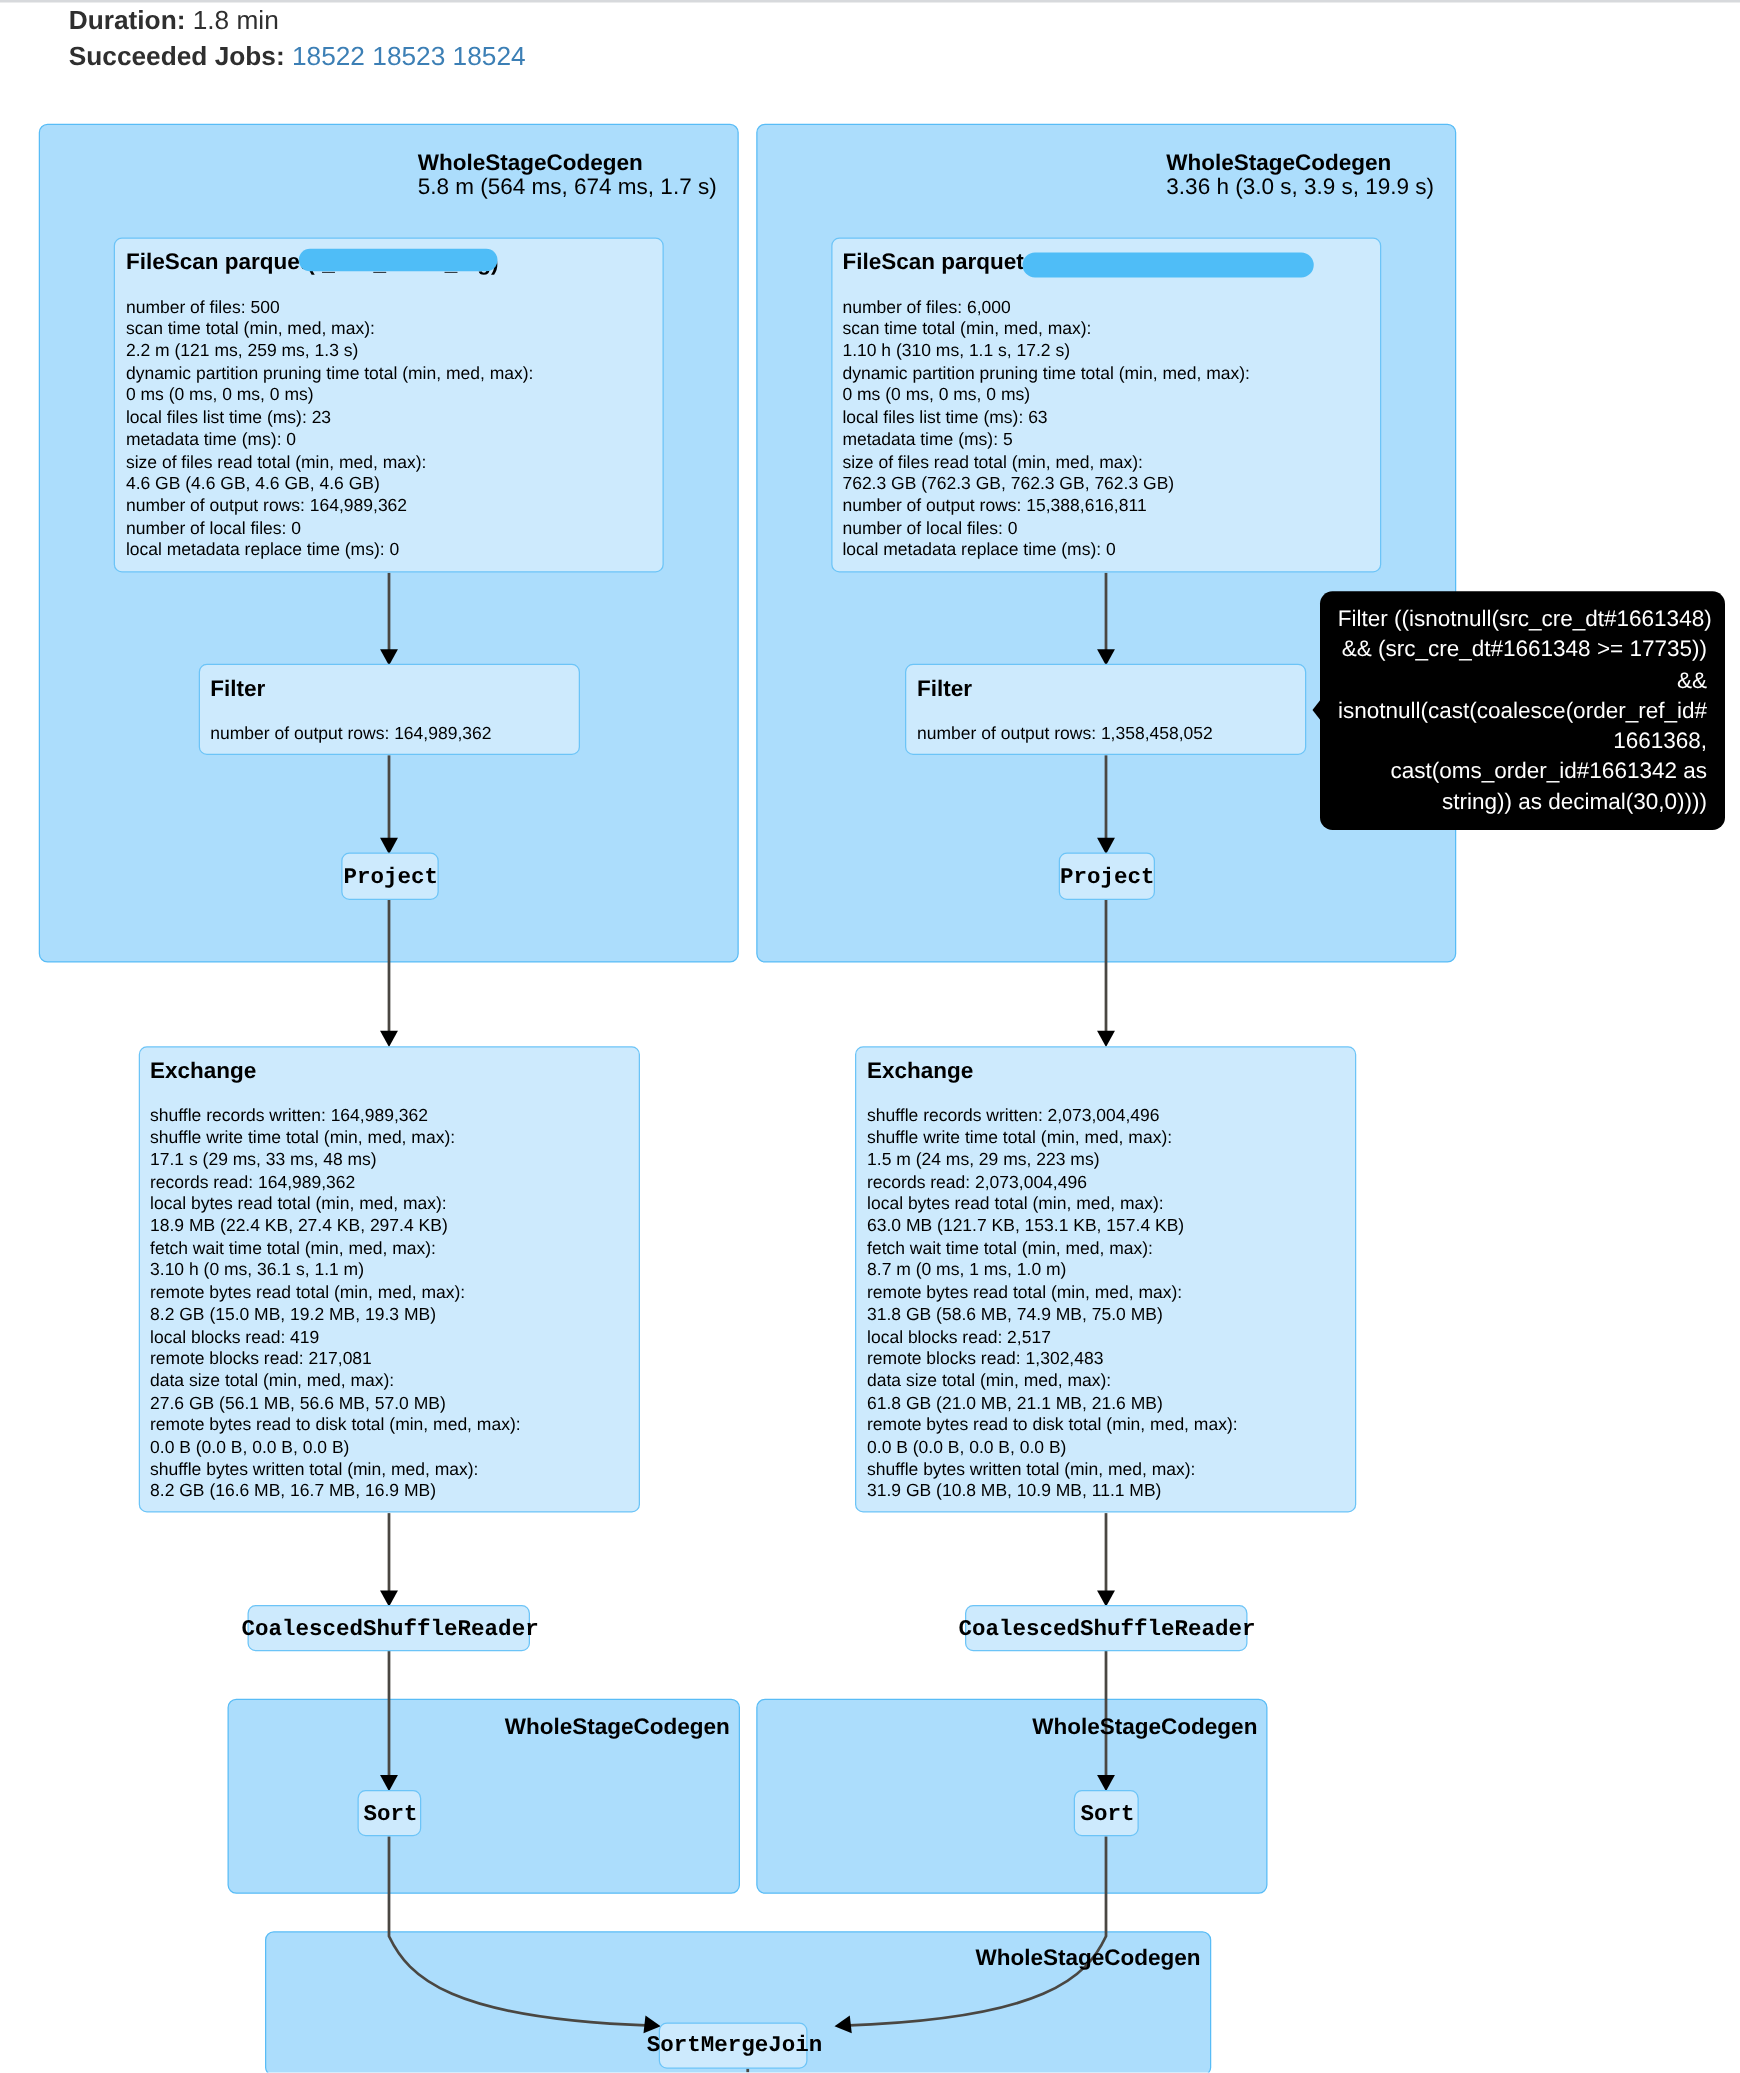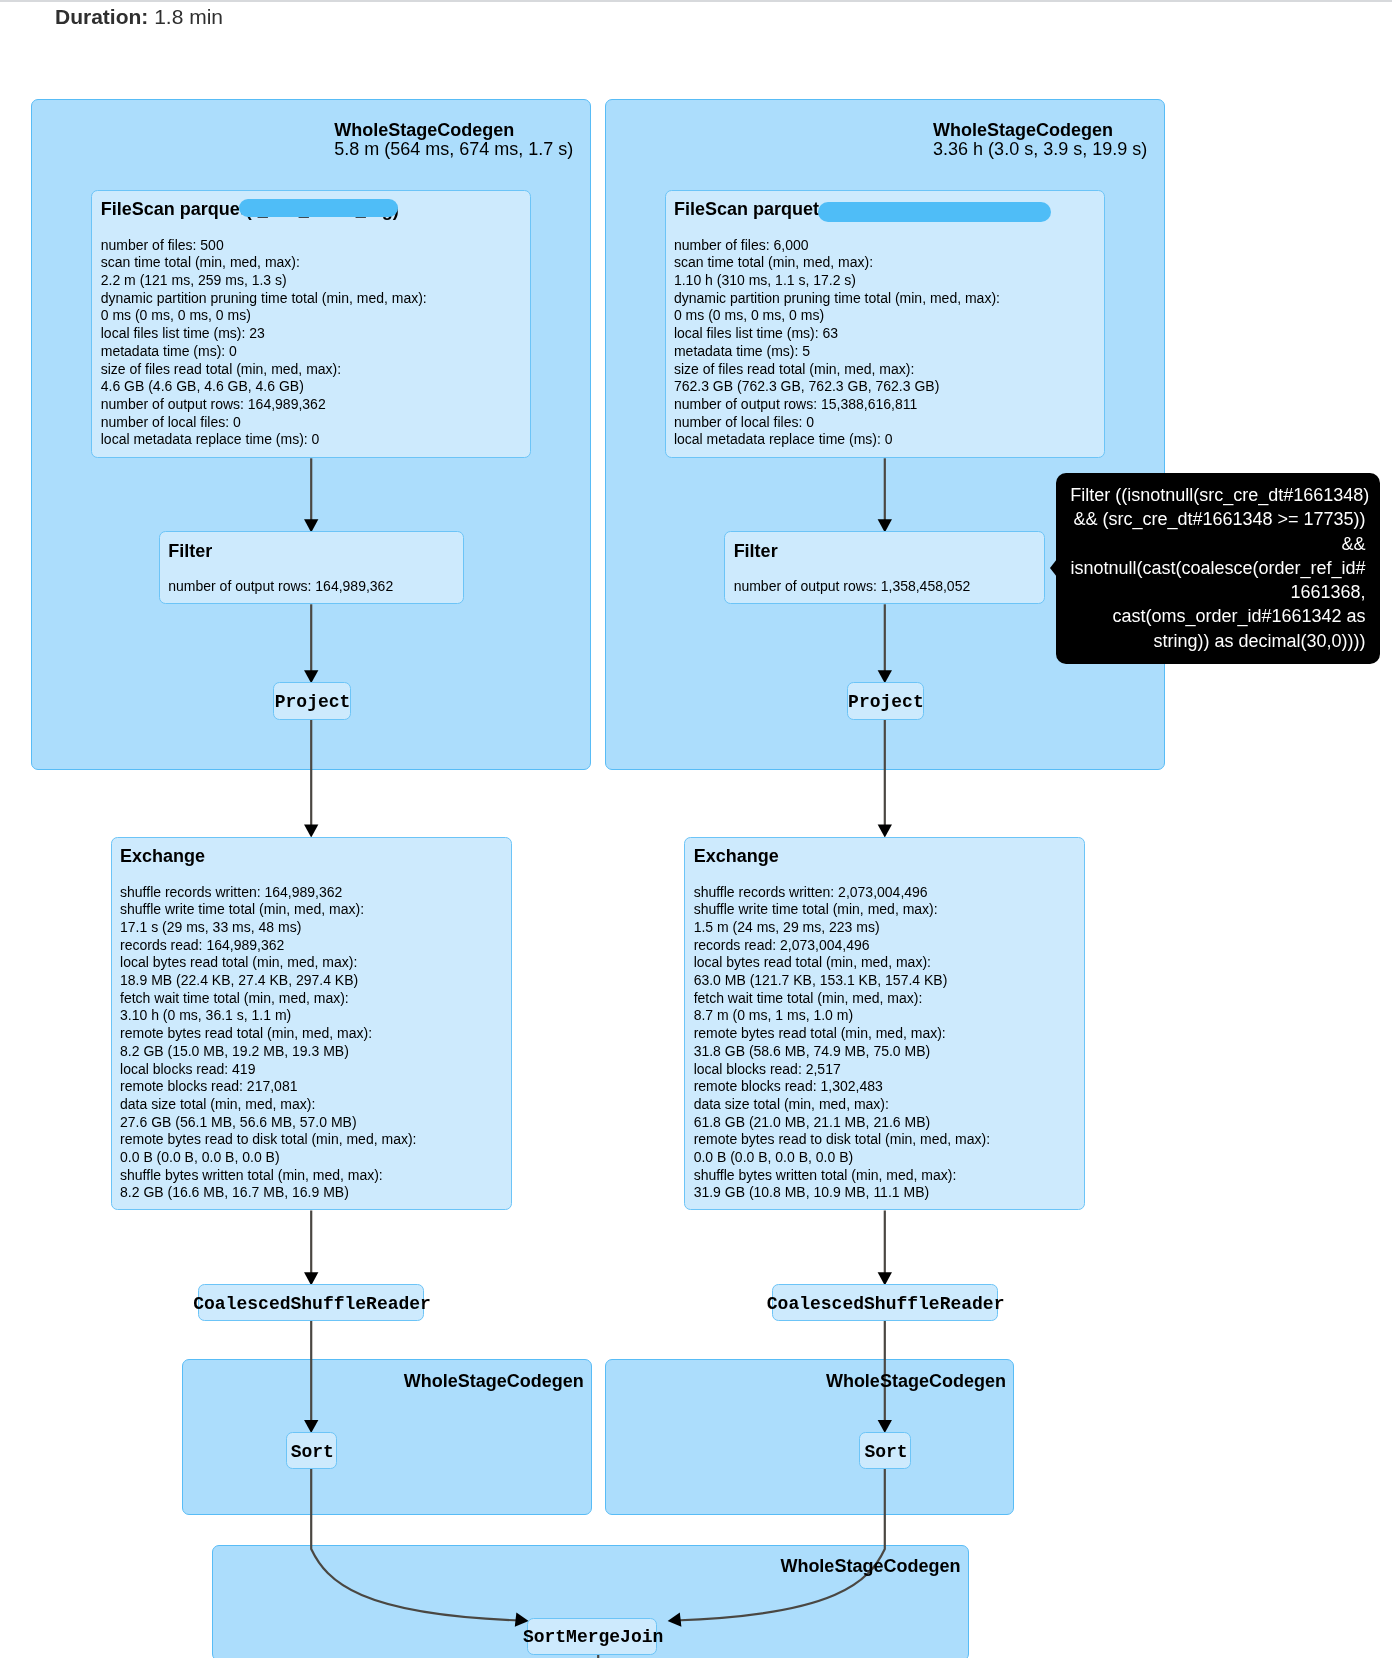--- a/index.html
+++ b/index.html
@@ -30,20 +30,26 @@
 </head>
 <body>
 
 <div id="topbar"></div>
 
 <div id="header">
   <div>
     <span class="lbl">Duration:</span>
     <span>1.8 min</span>
   </div>
+  <div>
+    <span class="lbl">Succeeded Jobs:</span>
+    <a href="#">18522</a>
+    <a href="#">18523</a>
+    <a href="#">18524</a>
+  </div>
 </div>
 
 <div class="cluster" style="left:30.6px;top:99.2px;width:560.7px;height:671.3px;"></div>
 <div class="cluster" style="left:604.5px;top:99.2px;width:560.7px;height:671.3px;"></div>
 <div class="cluster" style="left:182.2px;top:1359.4px;width:409.6px;height:155.3px;"></div>
 <div class="cluster" style="left:604.9px;top:1359.4px;width:409.0px;height:155.3px;"></div>
 <div class="cluster" style="left:211.6px;top:1544.5px;width:757.8px;height:116.4px;"></div>
 <svg class="edges" viewBox="0 0 1392 1658">
 <g>
       <path d="M 311.2 458.29999999999995 L 311.2 521.3" stroke="#4a4742" stroke-width="2.2" fill="none"></path>
@@ -190,21 +196,21 @@
   </div>
 <div class="node smallnode" style="left:771.9px;top:1284.4px;width:225.9px;height:36.2px;">
     <div class="slabel">CoalescedShuffleReader</div>
   </div>
 <div class="node smallnode" style="left:285.6px;top:1432.0px;width:51.9px;height:37.1px;">
     <div class="slabel">Sort</div>
   </div>
 <div class="node smallnode" style="left:859.4px;top:1432.0px;width:51.6px;height:37.1px;">
     <div class="slabel">Sort</div>
   </div>
-<div class="node smallnode" style="left:527.3px;top:1617.7px;width:130px;height:37.0px;">
+<div class="node smallnode" style="left:527.3px;top:1617.7px;width:119px;height:37.0px;">
     <div class="slabel">SortMergeJoin</div>
   </div>
 <div class="clabel" style="right:818.7px;top:121.1px;">
     <div class="ct">WholeStageCodegen</div>
     <div class="cs">5.8 m (564 ms, 674 ms, 1.7 s)</div>
   </div>
 <div class="clabel" style="right:244.8px;top:121.1px;">
     <div class="ct">WholeStageCodegen</div>
     <div class="cs">3.36 h (3.0 s, 3.9 s, 19.9 s)</div>
   </div>

